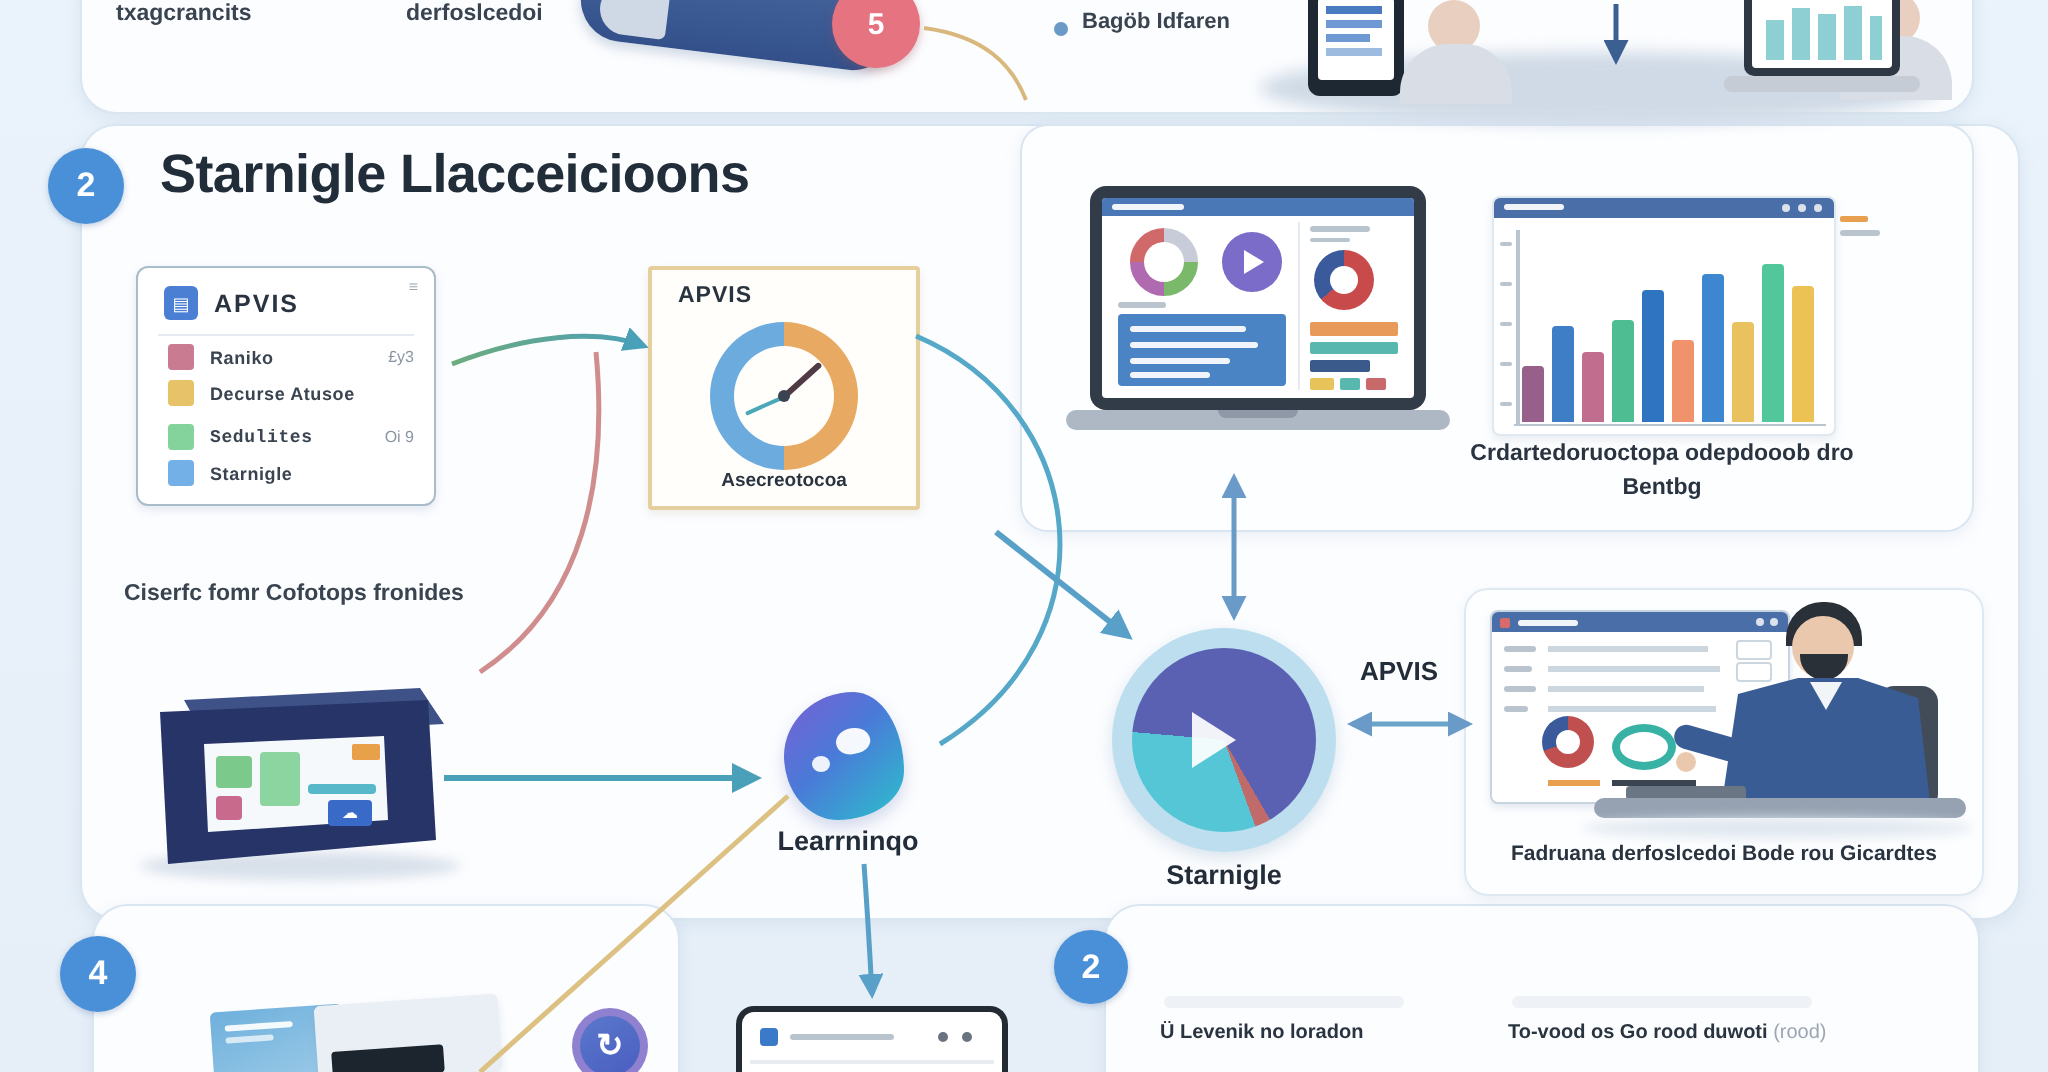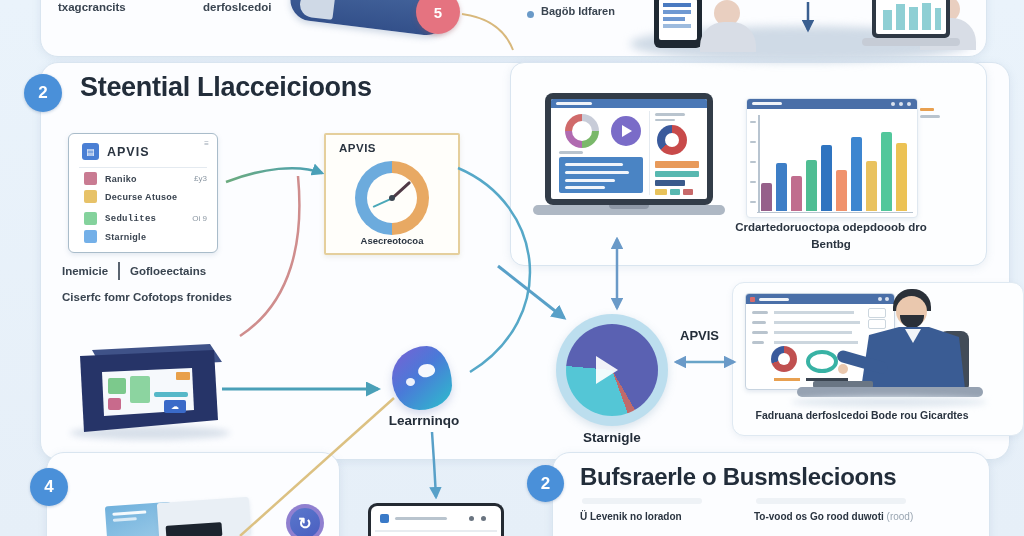--- a/index.html
+++ b/index.html
@@ -59,21 +59,21 @@
       <div class="abs" style="left:7px;bottom:4px;width:9px;height:20px;background:#8ecfd4;"></div>
       <div class="abs" style="left:20px;bottom:4px;width:9px;height:26px;background:#8ecfd4;"></div>
       <div class="abs" style="left:33px;bottom:4px;width:9px;height:23px;background:#8ecfd4;"></div>
       <div class="abs" style="left:46px;bottom:4px;width:9px;height:27px;background:#8ecfd4;"></div>
       <div class="abs" style="left:59px;bottom:4px;width:6px;height:22px;background:#8ecfd4;"></div>
     </div>
   </div>
   <div class="abs" style="left:862px;top:38px;width:98px;height:8px;background:#c6ccd6;border-radius:4px;"></div>
 
   <div class="badge" style="left:24px;top:74px;width:38px;height:38px;font-size:17px;">2</div>
-  <div class="sec-title" style="left:80px;top:72px;font-size:27px;">Steential Llacceicioons</div>
+  <div class="sec-title" style="left:80px;top:72px;font-size:27px;">Starnigle Llacceicioons</div>
 
   <div class="abs" style="left:68px;top:133px;width:148px;height:118px;background:#fff;border:1.5px solid #a9bcca;border-radius:6px;box-shadow:0 2px 5px rgba(110,140,170,.18);z-index:10;">
     <div class="abs" style="left:13px;top:9px;width:17px;height:17px;background:#4a7fd4;border-radius:3px;display:flex;align-items:center;justify-content:center;color:#fff;font-size:9px;">▤</div>
     <div class="abs" style="left:38px;top:11px;font-size:12.5px;font-weight:700;letter-spacing:1px;color:#2a3440;">APVIS</div>
     <div class="abs" style="right:8px;top:5px;font-size:8px;color:#9aa6b2;">≡</div>
     <div class="abs" style="left:10px;top:33px;right:10px;height:1px;background:#e4eaf0;"></div>
 
     <div class="sq" style="left:15px;top:38px;background:#c97b92;"></div>
     <div class="rowlbl" style="left:36px;top:40px;">Raniko</div>
     <div class="rowval" style="right:10px;top:40px;">£y3</div>
@@ -93,25 +93,20 @@
     <div class="abs" style="left:13px;top:7px;font-size:11.5px;font-weight:700;letter-spacing:.5px;color:#2a3440;">APVIS</div>
     <div class="abs" style="left:29px;top:26px;width:74px;height:74px;border-radius:50%;background:conic-gradient(#e8a963 0 50%,#6cabdd 50% 100%);">
       <div class="abs" style="left:12px;top:12px;width:50px;height:50px;border-radius:50%;background:#fffefa;"></div>
       <div class="abs" style="left:36px;top:13px;width:3px;height:26px;background:#503a46;border-radius:2px;transform-origin:50% 92%;transform:rotate(48deg);"></div>
       <div class="abs" style="left:37px;top:37px;width:2px;height:22px;background:#4aa8b8;border-radius:2px;transform-origin:50% 0;transform:rotate(66deg);"></div>
       <div class="abs" style="left:34px;top:34px;width:6px;height:6px;border-radius:50%;background:#3a4450;"></div>
     </div>
     <div class="abs" style="left:0;top:100px;width:132px;text-align:center;font-size:9.5px;font-weight:700;color:#2a3440;">Asecreotocoa</div>
   </div>
 
-  <div class="abs" style="left:62px;top:262px;display:flex;align-items:center;gap:10px;z-index:10;">
-    <span style="font-size:11.5px;font-weight:600;color:#394450;">Inemicie</span>
-    <span style="display:inline-block;width:2px;height:18px;background:#5a6470;"></span>
-    <span style="font-size:11.5px;font-weight:600;color:#394450;">Gofloeectains</span>
-  </div>
   <div class="cap" style="left:62px;top:291px;font-size:11.5px;font-weight:600;z-index:10;">Ciserfc fomr Cofotops fronides</div>
 
   <div class="abs" style="left:58px;top:340px;width:170px;height:100px;z-index:10;">
     <div class="abs" style="left:12px;top:86px;width:160px;height:14px;background:#d8e0ea;border-radius:50%;filter:blur(3px);"></div>
     <svg width="170" height="100" style="position:absolute;left:0;top:0;">
       <polygon points="34,10 152,4 164,22 44,28" fill="#3f5288"></polygon>
       <polygon points="22,16 156,10 160,80 26,92" fill="#263468"></polygon>
       <polygon points="44,32 134,28 136,70 46,76" fill="#f6f9fc"></polygon>
     </svg>
     <div class="abs" style="left:50px;top:38px;width:18px;height:16px;background:#7cc98c;border-radius:2px;"></div>
@@ -202,21 +197,21 @@
       </div>
   </div>
 
   <div class="abs" style="left:920px;top:108px;z-index:10;">
     <div style="width:14px;height:3px;background:#e8a050;border-radius:1px;margin-bottom:4px;"></div>
     <div class="gbar" style="position:static;width:20px;height:3px;"></div>
   </div>
   <div class="abs" style="left:715px;top:238px;width:232px;text-align:center;font-size:11.5px;font-weight:600;color:#2a3440;z-index:10;">Bentbg</div>
   <div class="abs" style="left:715px;top:221px;width:232px;text-align:center;font-size:11.5px;font-weight:600;color:#2a3440;z-index:10;">Crdartedoruoctopa odepdooob dro</div>
 
-  <div class="abs" style="left:732px;top:282px;width:258px;height:152px;background:#fdfeff;border:1.5px solid #dfe9f2;border-radius:12px;box-shadow:0 2px 6px rgba(120,150,180,.12);z-index:9;padding-left:32px;">
+  <div class="abs" style="left:732px;top:294px;width:258px;height:152px;background:#fdfeff;border:1.5px solid #dfe9f2;border-radius:12px;box-shadow:0 2px 6px rgba(120,150,180,.12);z-index:9;">
 
     <div class="abs" style="left:12px;top:10px;width:148px;height:95px;background:#fff;border:1px solid #c8d4e0;border-radius:4px;box-shadow:0 2px 4px rgba(110,140,170,.18);">
       <div class="abs" style="left:0;top:0;right:0;height:10px;background:#4a6fa8;border-radius:3px 3px 0 0;">
         <div class="abs" style="left:4px;top:3px;width:5px;height:5px;background:#d86a6a;border-radius:1px;"></div>
         <div class="white-line" style="left:13px;top:4px;width:30px;height:3px;"></div>
         <div class="abs" style="right:5px;top:3px;width:4px;height:4px;border-radius:50%;background:#fff;opacity:.8;"></div>
         <div class="abs" style="right:12px;top:3px;width:4px;height:4px;border-radius:50%;background:#fff;opacity:.8;"></div>
       </div>
       <div class="gbar" style="left:6px;top:17px;width:16px;height:3px;"></div>
       <div class="abs" style="left:28px;top:17px;width:80px;height:2.5px;background:#ccd6de;"></div>
@@ -271,21 +266,20 @@
 
   <div class="abs" style="left:368px;top:503px;width:130px;height:40px;background:#fff;border:3px solid #242a32;border-radius:9px 9px 0 0;border-bottom:none;z-index:10;">
     <div class="abs" style="left:9px;top:8px;width:9px;height:9px;background:#3a7ac8;border-radius:2px;"></div>
     <div class="gbar" style="left:24px;top:11px;width:52px;height:3px;"></div>
     <div class="abs" style="left:98px;top:10px;width:5px;height:5px;border-radius:50%;background:#6a7480;"></div>
     <div class="abs" style="left:110px;top:10px;width:5px;height:5px;border-radius:50%;background:#6a7480;"></div>
     <div class="abs" style="left:4px;top:24px;right:4px;height:1.5px;background:#e8ecf0;"></div>
   </div>
 
   <div class="badge" style="left:527px;top:465px;width:37px;height:37px;font-size:17px;">2</div>
-  <div class="sec-title" style="left:580px;top:463px;font-size:24px;">Bufsraerle o Busmslecioons</div>
   <div class="abs" style="left:582px;top:498px;width:120px;height:6px;background:#eef2f6;border-radius:3px;"></div>
   <div class="abs" style="left:756px;top:498px;width:150px;height:6px;background:#eef2f6;border-radius:3px;"></div>
   <div class="abs" style="left:580px;top:511px;font-size:10px;font-weight:700;color:#2a3440;">Ü Levenik no loradon</div>
   <div class="abs" style="left:754px;top:511px;font-size:10px;font-weight:700;color:#2a3440;">
     <span>To-vood os Go rood duwoti</span>
     <span style="color:#9aa6b2;font-weight:400;">(rood)</span>
   </div>
 
   <svg class="arrows" width="1024" height="536" viewBox="0 0 1024 536">
     <defs>

